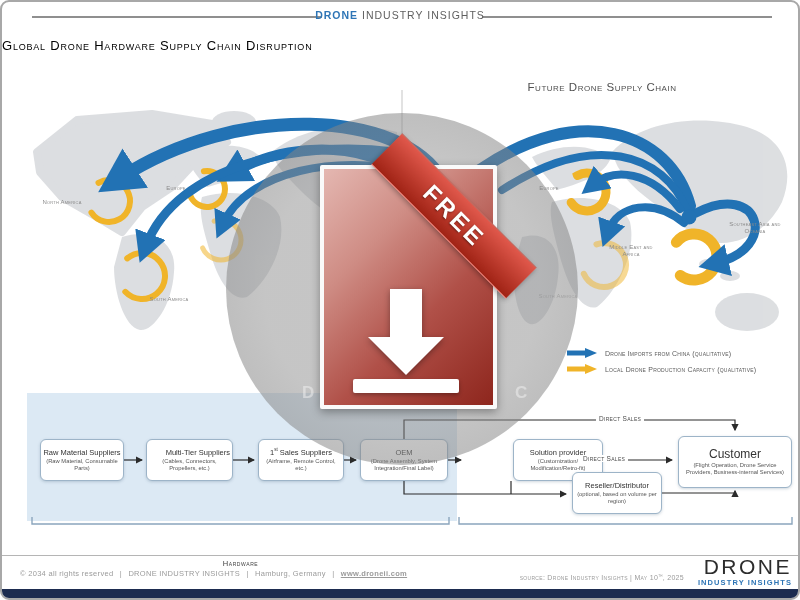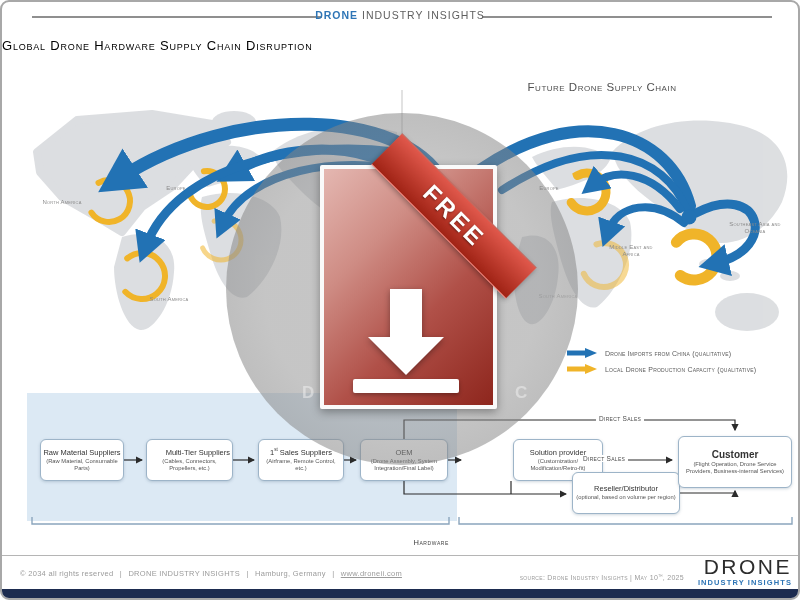--- a/index.html
+++ b/index.html
@@ -26,21 +26,21 @@
   .band{position:absolute;left:25px;top:391px;width:430px;height:128px;background:#dce9f4;z-index:1;}
   .art{position:absolute;left:0;top:0;z-index:2;}
   .fbox{position:absolute;background:#fff;border:1px solid #9db4c8;border-radius:6px;
         box-shadow:0 1px 3px rgba(60,90,120,.25);display:flex;flex-direction:column;align-items:center;
         justify-content:center;text-align:center;box-sizing:border-box;padding:2px;z-index:3;}
   .fbox .t{font-size:7.5px;color:#333;line-height:1.1;}
   .fbox .s{font-size:5.8px;color:#555;line-height:1.15;margin-top:1px;}
   .fbox .sup{vertical-align:super;font-size:60%;}
   .dslabel{position:absolute;background:#fff;padding:0 3px;font-variant:small-caps;font-size:6.5px;
            color:#4a4a4a;letter-spacing:.3px;z-index:4;}
-  .bracket-label{position:absolute;top:536px;text-align:right;font-variant:small-caps;font-size:7.5px;
+  .bracket-label{position:absolute;top:557px;text-align:center;font-variant:small-caps;font-size:7.5px;
                  color:#3f3f3f;letter-spacing:.6px;z-index:3;}
   
   .wm-circle{position:absolute;left:224px;top:111px;width:352px;height:352px;border-radius:50%;
              background:radial-gradient(circle, rgba(140,140,140,.50) 55%, rgba(122,122,122,.58) 100%);z-index:5;}
   .wm-letter{position:absolute;font-size:17px;color:rgba(238,238,238,.55);font-weight:bold;z-index:5;}
   .pdf-icon{position:absolute;left:266px;top:150px;width:260px;height:270px;z-index:5;}
   .pdf-doc{position:absolute;left:52px;top:13px;width:169px;height:236px;border:4px solid #fafafa;
            border-radius:2px;box-shadow:0 3px 10px rgba(0,0,0,.35);
            background:linear-gradient(135deg,#e4b7b1 0%,#cf8d85 30%,#b05048 62%,#8e261d 100%);}
   .ribbon{position:absolute;left:91px;top:42px;width:190px;height:42px;transform:rotate(45deg);
@@ -51,21 +51,21 @@
   .pdf-plate{position:absolute;left:0;top:46px;width:176px;height:82px;background:#fff;border-radius:14px;
              box-shadow:0 4px 8px rgba(0,0,0,.3);text-align:center;line-height:82px;font-size:54px;
              font-weight:bold;color:#3d3d3d;letter-spacing:2px;}
   .dl-svg{position:absolute;left:90px;top:135px;filter:drop-shadow(0 2px 3px rgba(0,0,0,.35));}
   .pdf-bar{position:absolute;left:85px;top:227px;width:106px;height:14px;background:#fff;border-radius:2px;
            box-shadow:0 2px 4px rgba(0,0,0,.3);}
   
   .ft-rule{position:absolute;left:0;top:553px;width:800px;height:1px;background:#b5b5b5;z-index:6;}
   .ft-left{position:absolute;left:18px;top:567px;font-size:7.5px;color:#9b9b9b;letter-spacing:.3px;z-index:6;}
   .ft-left .sep{margin:0 4px;}
-  .ft-left .lnk{text-decoration:underline;}
+  .ft-left .lnk{text-decoration:underline;font-weight:bold;}
   .ft-source{position:absolute;left:440px;top:571px;width:242px;text-align:right;font-variant:small-caps;
              font-size:7px;color:#9b9b9b;letter-spacing:.3px;z-index:6;}
   .ft-source .sup{vertical-align:super;font-size:60%;}
   .ft-logo{position:absolute;left:686px;top:554px;width:104px;text-align:right;z-index:6;}
   .ft-logo .lg1{font-size:21px;color:#2c2c2c;letter-spacing:2.5px;line-height:1;font-weight:500;}
   .ft-logo .lg2{font-size:7.5px;font-weight:bold;color:#2e75b6;letter-spacing:1.1px;margin-top:1px;}
   .navy-bar{position:absolute;left:0;bottom:0;width:100%;height:9px;background:#1d2c50;z-index:6;}
 </style>
 </head>
 <body>
@@ -199,26 +199,26 @@
     <div class="s">(Airframe, Remote Control, etc.)</div>
   </div>
   <div class="fbox" style="left:358px;top:437px;width:88px;height:42px;">
     <div class="t">OEM</div>
     <div class="s">(Drone Assembly, System Integration/Final Label)</div>
   </div>
   <div class="fbox" style="left:464px;top:437px;width:90px;height:42px;margin-left:47px;">
     <div class="t">Solution provider</div>
     <div class="s">(Customization/ Modification/Retro-fit)</div>
   </div>
-  <div class="fbox" style="left:570px;top:470px;width:108px;height:42px;">
+  <div class="fbox" style="left:570px;top:470px;width:90px;height:42px;">
     <div class="t">Reseller/Distributor</div>
     <div class="s">(optional, based on volume per region)</div>
   </div>
   <div class="fbox" style="left:676px;top:434px;width:114px;height:52px;">
-    <div class="t" style="font-size:10px;font-weight:bold;">Customer</div>
+    <div class="t" style="font-size:12px;">Customer</div>
     <div class="s">(Flight Operation, Drone Service Providers, Business-internal Services)</div>
   </div>
 
   <div class="dslabel" style="left:594px;top:413px;">Direct Sales</div>
   <div class="dslabel" style="left:578px;top:453px;">Direct Sales</div>
 
   <div class="bracket-label" style="left:30px;width:417px;">Hardware</div>
 
   <div class="wm-circle"></div>
   <div class="wm-letter" style="left:300px;top:381px;">D</div>

